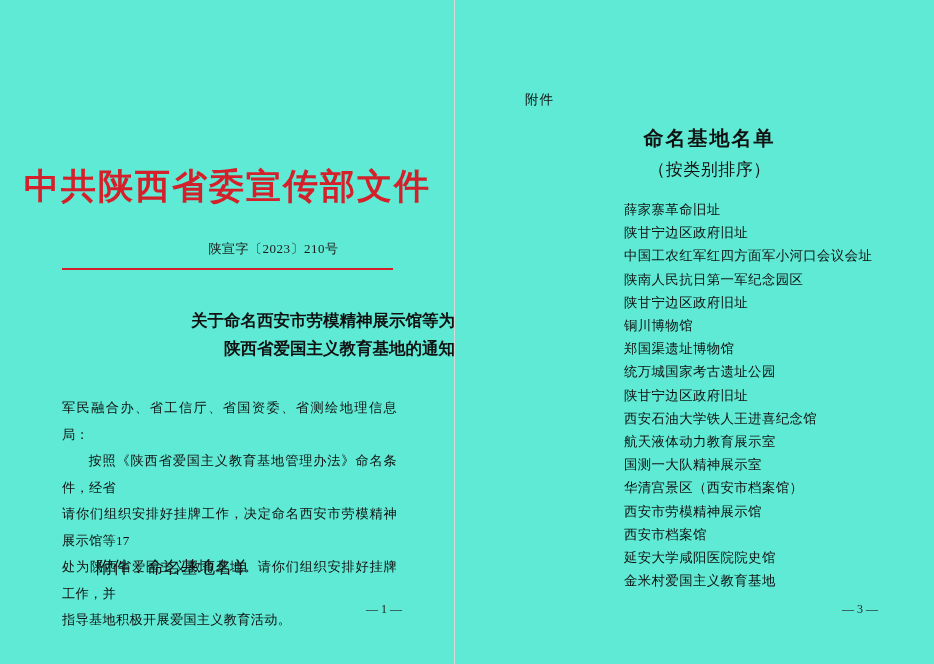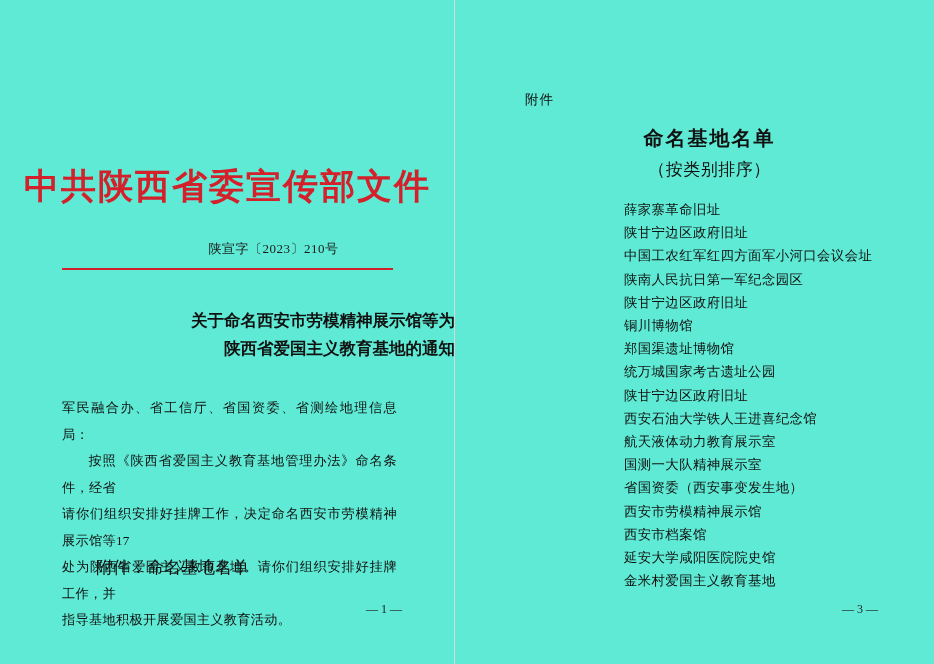--- a/index.html
+++ b/index.html
@@ -243,21 +243,21 @@
           <span class="li-wrap">陕甘宁边区政府旧址</span>
         </li>
       <li><span class="highlight">西安石油大学铁人王进喜纪念馆</span></li>
       <li>
           <span class="li-wrap">航天液体动力教育展示室</span>
         </li>
       <li>
           <span class="li-wrap">国测一大队精神展示室</span>
         </li>
       <li>
-          <span class="li-wrap">省国资委（西安事变发生地）</span>
+          <span class="li-wrap">华清宫景区（西安市档案馆）</span>
         </li>
       <li>
           <span class="li-wrap">西安市劳模精神展示馆</span>
         </li>
       <li>
           <span class="li-wrap">西安市档案馆</span>
         </li>
       <li>
           <span class="li-wrap">延安大学咸阳医院院史馆</span>
         </li>

